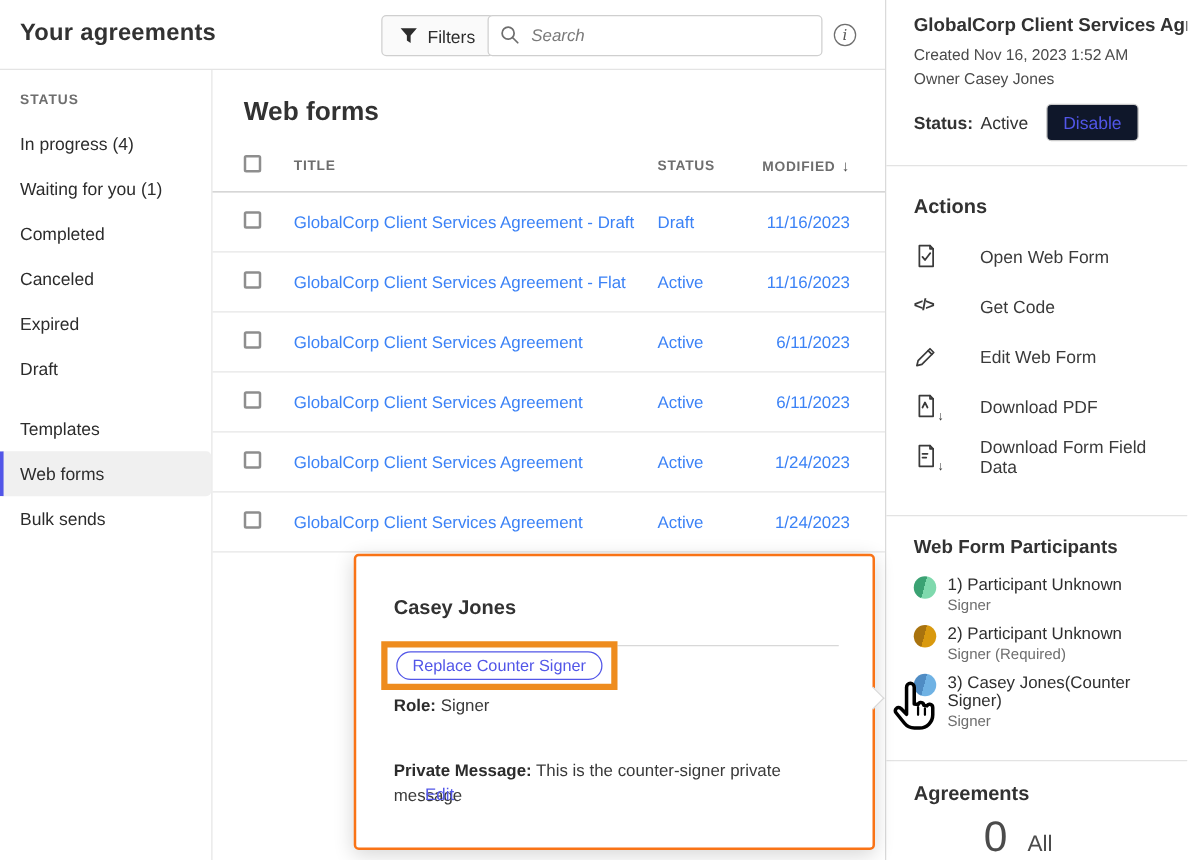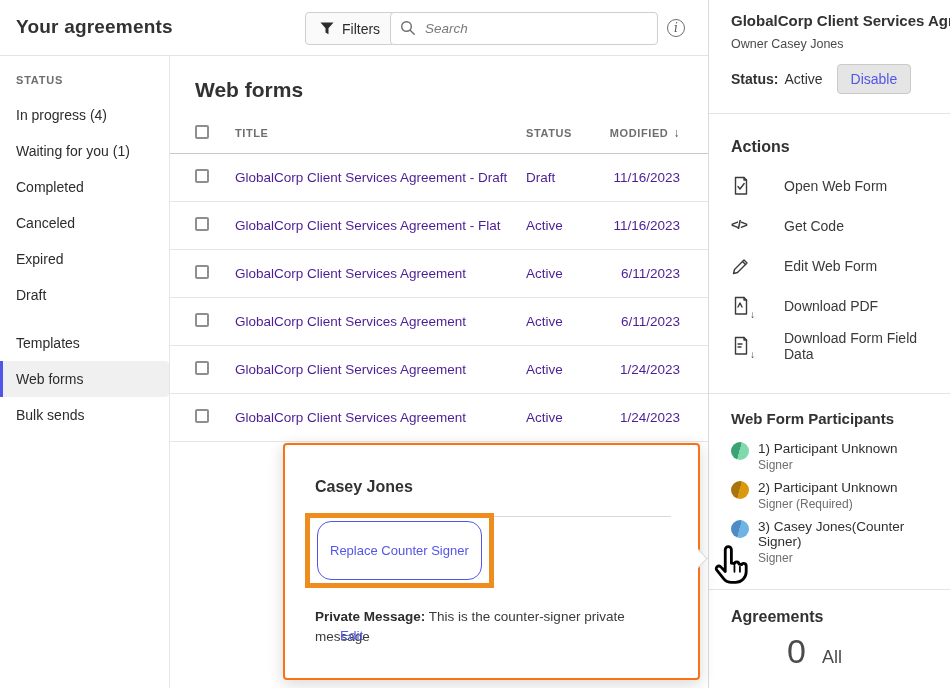--- a/index.html
+++ b/index.html
@@ -30,39 +30,39 @@
   .sb-gap { height:12px; }
   .sb-item.selected { background:#F0F0F0; border-left:3px solid var(--accent); padding-left:13px;
     border-top-right-radius:4px; border-bottom-right-radius:4px; }
 
   
   .main { position:absolute; left:170px; top:56px; width:538px; bottom:0; }
   .main h2 { margin:22px 0 0 25px; font-size:21px; font-weight:700; }
   .theader { margin-top:10px; height:42px; display:flex; align-items:center; padding:0 28px 0 25px;
     border-bottom:1px solid #C9C9C9; font-size:11px; font-weight:700; letter-spacing:.6px; color:#6E6E6E; }
   .trow { height:48px; display:flex; align-items:center; padding:0 28px 0 25px; border-bottom:1px solid #E6E6E6;
-    font-size:13.5px; color:#4c1d95; }
+    font-size:13.5px; color:#3b82f6; }
   .col-check { width:40px; }
   .col-title { flex:1; }
   .col-status { width:62px; }
   .col-mod { width:92px; text-align:right; }
   .sort-arrow { font-size:12px; margin-left:5px; color:#4B4B4B; }
   .ck { display:inline-block; width:14px; height:14px; border:2px solid #8E8E8E; border-radius:2px; background:#fff; cursor:pointer; }
   .trow .col-title { cursor:pointer; }
 
   
   .right-panel { position:absolute; left:708px; top:0; width:242px; height:688px; border-left:1px solid #DADADA; background:#fff; }
   .rp-head { padding:12px 0 0 22px; }
   .rp-title { font-size:15px; font-weight:700; white-space:nowrap; overflow:hidden; }
   .rp-meta { margin-top:8px; font-size:12.5px; color:#4B4B4B; }
   .rp-meta + .rp-meta { margin-top:5px; }
   .rp-status { margin-top:13px; display:flex; align-items:center; font-size:14px; }
   .rp-status b { font-weight:700; }
   .rp-status .val { margin-left:6px; }
-  .disable-btn { margin-left:14px; height:30px; padding:0 13px; background:#e5e5e5; border:1px solid #CACACA;
+  .disable-btn { margin-left:14px; height:30px; padding:0 13px; background:#0f172a; border:1px solid #CACACA;
     border-radius:4px; color:var(--accent); font-size:14px; font-family:"Liberation Sans", sans-serif; cursor:pointer; }
   .rp-div { border-bottom:1px solid #E3E3E3; }
   .rp-head { padding-bottom:19px; }
   .rp-section { padding:0 14px 0 22px; }
   .rp-section h3 { margin-top:24px; font-size:16px; font-weight:700; }
   .actions-list { list-style:none; }
   .action { display:flex; align-items:center; gap:33px; height:20px; margin:20px 0; font-size:14px; color:#3A3A3A; cursor:pointer; }
   .actions-list { padding-bottom:17px; }
   .aicon { position:relative; width:20px; height:20px; flex:0 0 20px; }
   .aicon .dl { position:absolute; right:-4px; bottom:-4px; font-size:10px; font-weight:700; color:#3A3A3A; background:#fff; line-height:1; }
@@ -83,21 +83,21 @@
 
   
   .popup { position:absolute; left:283px; top:443px; width:417px; height:237px; background:#fff;
     border:2px solid #f97316; border-radius:4px; box-shadow:0 4px 16px rgba(0,0,0,.16); z-index:5; }
   .popup-arrow { position:absolute; right:-7px; top:107px; width:13px; height:13px; background:#fff;
     border-top:1px solid #D8D8D8; border-right:1px solid #D8D8D8; transform:rotate(45deg); }
   .pp-name { position:absolute; left:30px; top:33px; font-size:16px; font-weight:700; }
   .pp-div { position:absolute; left:30px; right:27px; top:71px; border-top:1px solid #D8D8D8; }
   .highlight { position:absolute; left:20px; top:68px; border:5px solid var(--orange); background:#fff; padding:3px 7px; z-index:2; }
   .replace-btn { border:1.5px solid var(--accent); color:var(--accent); background:#fff; border-radius:14px;
-    padding:21px 12px; font-size:13px; font-family:"Liberation Sans", sans-serif; cursor:pointer;text-align:right; }
+    padding:3px 12px; font-size:13px; font-family:"Liberation Sans", sans-serif; cursor:pointer;text-align:right; }
   .pp-line { position:absolute; left:30px; font-size:13.5px; color:#3A3A3A; line-height:20px; }
   .pp-line b { font-weight:700; color:#2C2C2C; }
   .edit-link { color:var(--accent); margin-left:22px; cursor:pointer; text-decoration:none; }
   .pp-edit2 { position:absolute; left:55px; top:183px; font-size:13.5px; color:var(--accent); cursor:pointer; }
 
   
   .hand-cursor { position:absolute; left:710px; top:544px; z-index:20; pointer-events:none; }
 
   svg.stroke { fill:none; stroke:#3A3A3A; stroke-width:1.4; stroke-linecap:round; stroke-linejoin:round; }
 </style>
@@ -189,20 +189,21 @@
         <span class="col-title">GlobalCorp Client Services Agreement</span>
         <span class="col-status">Active</span>
         <span class="col-mod">1/24/2023</span>
       </div>
     </div>
   </div>
 
   <div class="right-panel">
     <div class="rp-head">
       <div class="rp-title">GlobalCorp Client Services Agreement</div>
+      <div class="rp-meta">Created Nov 16, 2023 1:52 AM</div>
       <div class="rp-meta">Owner Casey Jones</div>
       <div class="rp-status">
         <b>Status:</b>
         <span class="val">Active</span>
         <button class="disable-btn">Disable</button>
       </div>
     </div>
     <div class="rp-div"></div>
 
     <div class="rp-section">

